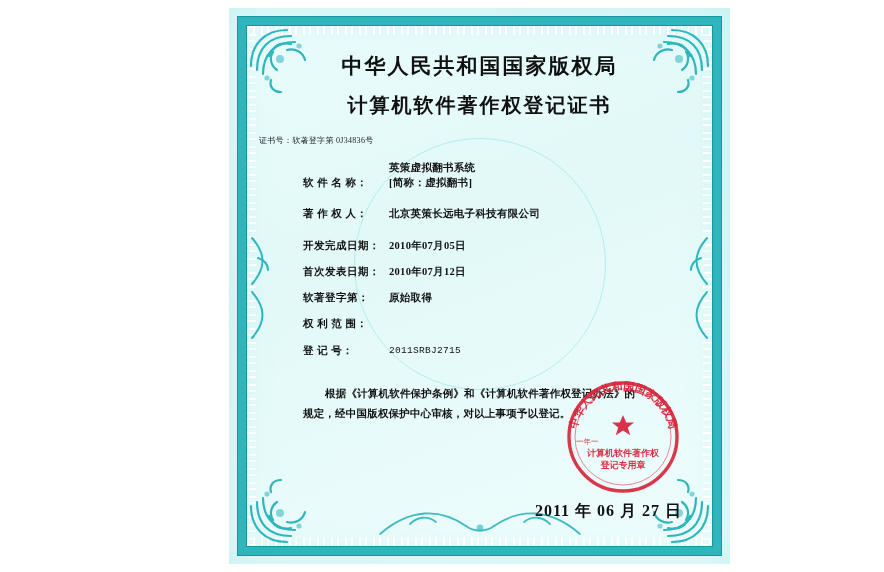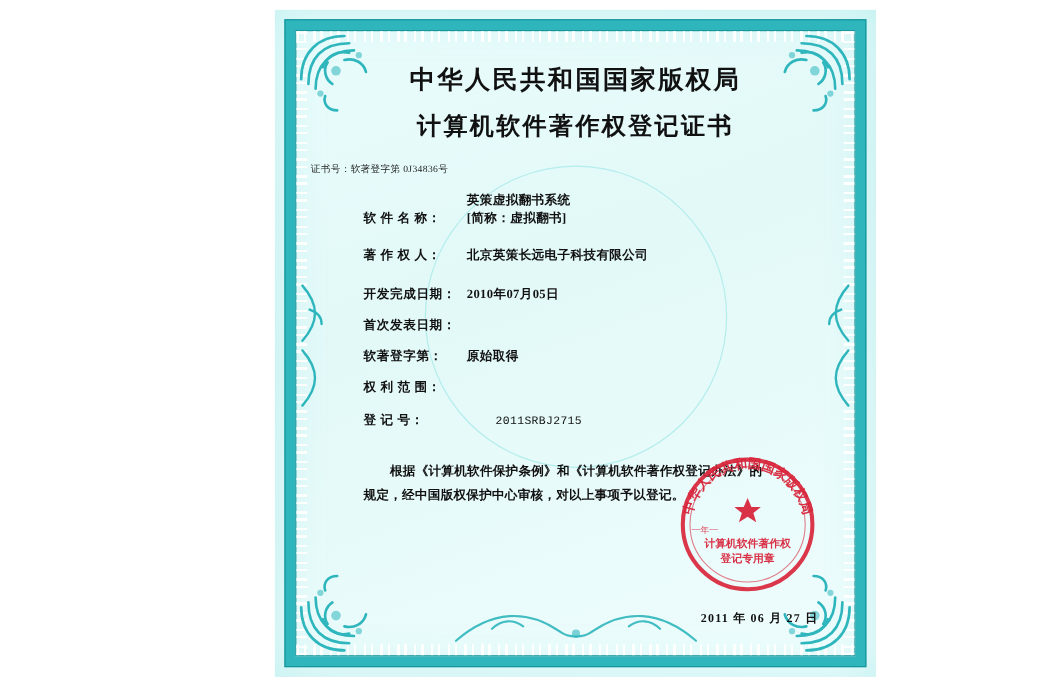--- a/index.html
+++ b/index.html
@@ -194,21 +194,20 @@
     color: #111;
     letter-spacing: 0.3px;
   }
   .field-value .vline {
     display: block;
   }
   .field-value.mono {
     font-family: "Liberation Mono", "DejaVu Sans Mono", monospace;
     font-weight: normal;
     font-size: 9.5px;
-    margin-left: 24px;
   }
 
   .field-row.tall { margin-bottom: 16px; }
 
   .paragraph {
     margin-top: 26px;
     padding-left: 44px;
     padding-right: 30px;
     font-size: 10.5px;
     line-height: 1.9;
@@ -225,21 +224,21 @@
     bottom: 64px;
     width: 126px;
     height: 126px;
     pointer-events: none;
   }
 
   .seal-date {
     position: absolute;
     right: 48px;
     bottom: 42px;
-    font-size: 10px;
+    font-size: 16px;
     font-weight: bold;
     color: #111;
     letter-spacing: 1px;
   }
 
   .watermark-ring {
     position: absolute;
     left: 50%;
     top: 46%;
     transform: translate(-50%, -50%);
@@ -397,20 +396,21 @@
           <div class="field-value">北京英策长远电子科技有限公司</div>
         </div>
 
         <div class="field-row">
           <div class="field-label">开发完成日期：</div>
           <div class="field-value">2010年07月05日</div>
         </div>
 
         <div class="field-row">
           <div class="field-label">首次发表日期：</div>
+          <div class="field-value">2010年07月12日</div>
         </div>
 
         <div class="field-row">
           <div class="field-label">软著登字第：</div>
           <div class="field-value">原始取得</div>
         </div>
 
         <div class="field-row">
           <div class="field-label">权 利 范 围：</div>
         </div>

